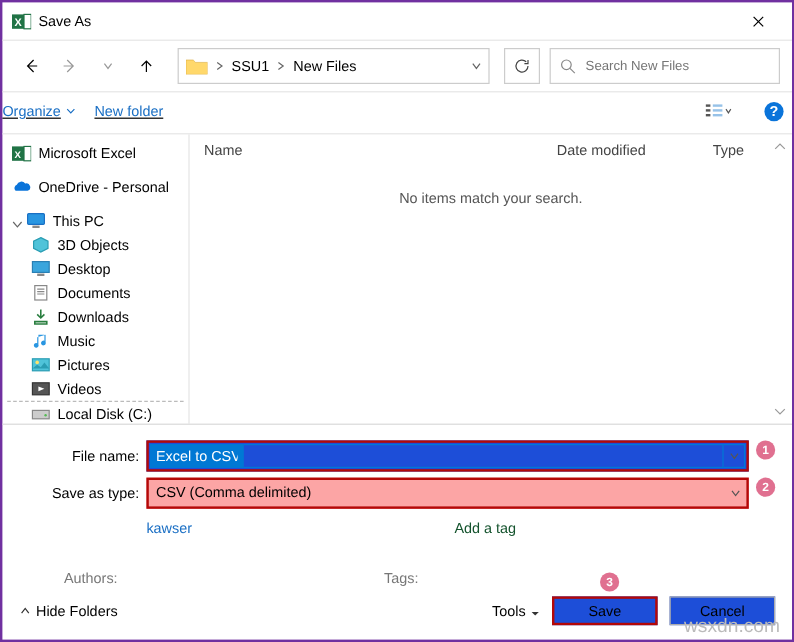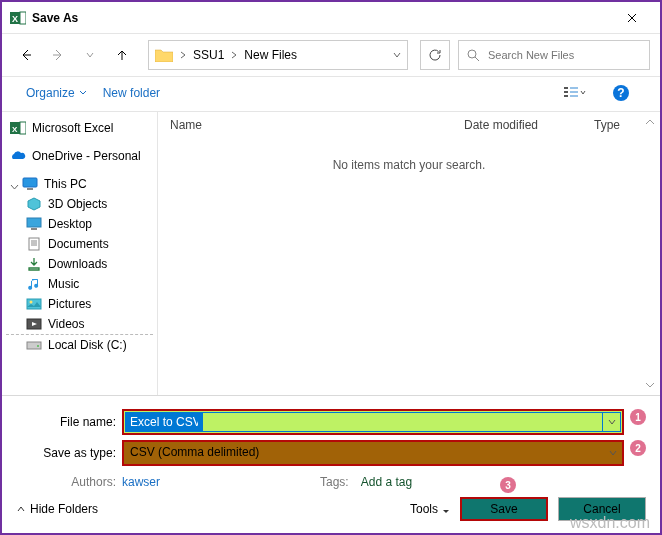--- a/index.html
+++ b/index.html
@@ -1,33 +1,33 @@
 <!DOCTYPE html>
 <html><head>
 <meta charset="utf-8">
 <style>
 * { box-sizing: border-box; font-family: "Segoe UI", Arial, sans-serif; }
 body { margin: 0; background: #f0f0f0; }
 .window { width: 662px; height: 535px; background: #fff; border: 2px solid #7030a0; position: relative; display: flex; flex-direction: column; }
 .titlebar { display:flex; align-items:center; padding:0 8px; height:32px; border-bottom:1px solid #e5e5e5; }
 .titlebar .icon-app { width:16px; height:16px; }
-.titlebar h1 { font-size:12px; font-weight:700; margin:0 0 0 6px; flex:1; }
+.titlebar h1 { font-size:12px; font-weight:400; margin:0 0 0 6px; flex:1; }
 .close-ic { width:10px; height:10px; stroke:#000; stroke-width:1; }
 .close-btn { width:40px; height:30px; display:flex; align-items:center; justify-content:center; }
 .navrow { display:flex; align-items:center; padding:6px 10px; gap:4px; }
 .nav-btn { width:28px; height:28px; display:flex; align-items:center; justify-content:center; color:#999; }
 .nav-btn.active { color:#000; }
 .breadcrumb { flex:1; display:flex; align-items:center; border:1px solid #ccc; height:30px; padding:0 6px; gap:6px; margin:0 8px; }
 .breadcrumb .folder-ic { width:18px; height:14px; }
 .pathpart { display:flex; align-items:center; gap:6px; font-size:12px; }
 .chev { width:8px; height:8px; stroke:#666; stroke-width:1; fill:none; }
 .refbtn { width:30px; height:30px; display:flex; align-items:center; justify-content:center; border:1px solid #ccc; }
 .search { width:192px; height:30px; border:1px solid #ccc; display:flex; align-items:center; padding:0 8px; gap:6px; margin-left:4px; }
 .search input { border:0; outline:0; flex:1; font-size:11px; }
-.toolbar { display:flex; align-items:center; padding:4px 24px 6px; border-bottom:1px solid #e5e5e5; border-top:1px solid #e5e5e5; gap:16px; }
+.toolbar { display:flex; align-items:center; padding:4px 0 6px; border-bottom:1px solid #e5e5e5; border-top:1px solid #e5e5e5; gap:16px;text-decoration:underline; }
 .toolbar .link { font-size:12px; color:#1a6fc4; display:flex; align-items:center; gap:4px; }
 .toolbar .spacer { flex:1; }
 .toolbar .viewbtn, .toolbar .helpbtn { width:30px; height:24px; display:flex; align-items:center; justify-content:center; }
 .helpbtn svg { width:18px; height:18px; }
 .mainarea { display:flex; flex:1; min-height:0; }
 .sidebar { width:156px; padding:6px 4px; border-right:1px solid #e5e5e5; overflow:hidden; }
 .sideitem { display:flex; align-items:center; gap:6px; font-size:12px; padding:3px 4px; white-space:nowrap; }
 .sideitem svg { width:16px; height:14px; flex-shrink:0; }
 .sideitem .disc { width:6px; height:6px; display:inline-block; }
 .disc svg { width:9px; height:9px; }
@@ -36,37 +36,37 @@
 .colhead { display:flex; font-size:12px; padding:6px 8px; color:#444; }
 .colhead .cname { flex:1; padding-left:4px; }
 .colhead .cdate { width:130px; }
 .colhead .ctype { width:58px; }
 .empty { text-align:center; font-size:12px; color:#555; padding:20px 0; }
 .sortbar { position:absolute; right:0; top:0; bottom:0; width:18px; display:flex; flex-direction:column; justify-content:space-between; padding:4px 2px;}
 .bottom { border-top:1px solid #d9d9d9; padding:8px 14px 12px; }
 .formrow { display:flex; align-items:center; margin:5px 0; }
 .formrow label { width:106px; text-align:right; font-size:12px; padding-right:6px; }
 .inputwrap { flex:1; position:relative; display:flex; }
-.filename { flex:1; border:2px solid #b40808; height:26px; padding:0; display:flex; background:#bef264; }
+.filename { flex:1; border:2px solid #b40808; height:26px; padding:0; display:flex; background:#1d4ed8; }
 .filename input { border:1px solid #0078d4; background:#0078d4; color:#fff; font-size:12px; padding:0 4px; margin:1px; width:78px; outline:none; }
 .filename .rest { flex:1; border:1px solid #0078d4; border-left:0; margin:1px 1px 1px -1px; }
 .filename .dd { width:18px; display:flex; align-items:center; justify-content:center; border:1px solid #0078d4; border-left:0; margin:1px 1px 1px -1px; }
-.savetype { flex:1; border:2px solid #b40808; height:26px; display:flex; background:#a16207;justify-content:center; }
+.savetype { flex:1; border:2px solid #b40808; height:26px; display:flex; background:#fca5a5;justify-content:center; }
 .savetype span { font-size:12px; padding:3px 6px; flex:1; }
 .savetype .dd { width:18px; display:flex; align-items:center; justify-content:center; }
 .badge { width:16px; height:16px; border-radius:50%; background:#e07090; color:#fff; font-size:10px; display:flex; align-items:center; justify-content:center; font-weight:bold; margin-left:6px; }
 .metarow { display:flex; font-size:12px; padding:4px 0 8px; }
-.metarow .ml { width:106px; text-align:right; color:#777; padding-right:6px; }
+.metarow .ml { width:106px; text-align:right; color:#777; padding-right:24px;margin-top:42px; }
 .metarow .mv { color:#1a6fc4; padding-right:40px; }
 .metarow .tagv { color:#14532d; }
 .btnrow { display:flex; align-items:center; gap:10px; }
 .btnrow .hf { font-size:12px; display:flex; align-items:center; gap:4px; }
 .btnrow .sp { flex:1; }
 .btnrow .tools { font-size:12px; display:flex; align-items:flex-end; gap:4px; }
-.btnrow button { width:88px; height:24px; font-size:12px; background:#0f766e; border:1px solid #adadad; }
+.btnrow button { width:88px; height:24px; font-size:12px; background:#1d4ed8; border:1px solid #adadad; }
 .btnrow button.save { border:2px solid #b40808; }
 .watermark { position:absolute; right:10px; bottom:1px; font-size:16px; color:#bbb; font-family:Arial; }
 </style>
 </head>
 <body>
 
 <div class="window">
 
   <div class="titlebar">
     <svg class="icon-app" viewBox="0 0 16 16">

